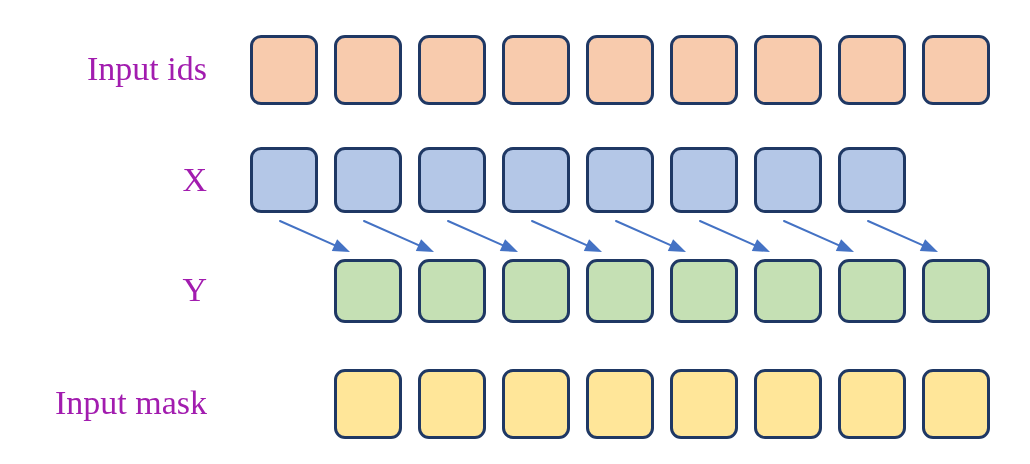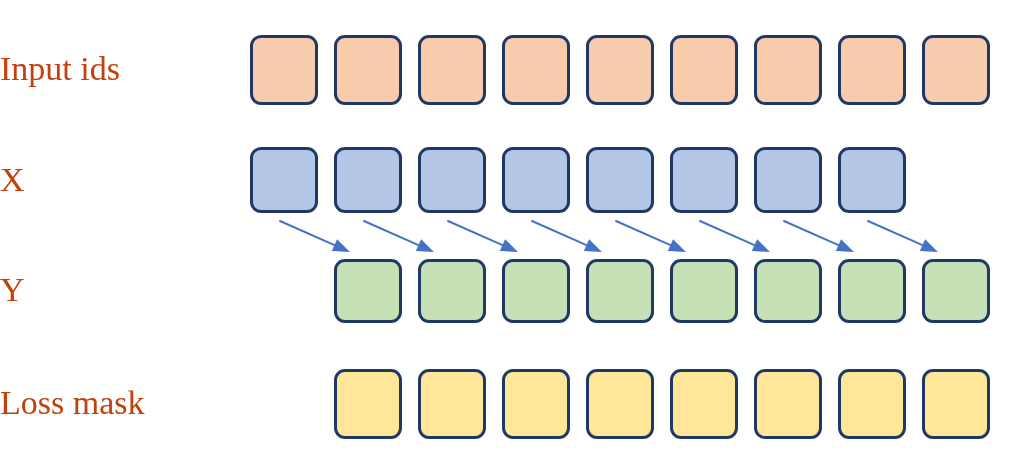--- a/index.html
+++ b/index.html
@@ -10,22 +10,22 @@
   #canvas {
     position: relative;
     width: 1030px;
     height: 464px;
     background: #ffffff;
     overflow: hidden;
     font-family: "Liberation Serif", "DejaVu Serif", serif;
   }
   .row-label {
     position: absolute;
-    text-align: left;
-    color: #c2410c;
+    text-align: right;
+    color: #a21caf;
     font-family: "Liberation Serif", "DejaVu Serif", serif;
     font-size: 34px;
     line-height: 1;
     white-space: nowrap;
     user-select: none;
   }
   .cell {
     position: absolute;
     box-sizing: border-box;
     border: 3px solid #1F3864;
@@ -41,21 +41,21 @@
   }
 </style>
 </head>
 <body>
 
 <div id="canvas">
 
   <div class="row-label" style="left: 0px; width: 207px; top: 52px;">Input ids</div>
   <div class="row-label" style="left: 0px; width: 207px; top: 163px;">X</div>
   <div class="row-label" style="left: 0px; width: 207px; top: 273px;">Y</div>
-  <div class="row-label" style="left: 0px; width: 207px; top: 386px;">Loss mask</div>
+  <div class="row-label" style="left: 0px; width: 207px; top: 386px;">Input mask</div>
 
   <div id="boxes">
       <div class="cell" style="left: 250px; top: 35px; width: 68px; height: 70px; background: rgb(248, 203, 173); border-color: rgb(31, 56, 100); border-width: 3px; border-radius: 11px;"></div>
       <div class="cell" style="left: 334px; top: 35px; width: 68px; height: 70px; background: rgb(248, 203, 173); border-color: rgb(31, 56, 100); border-width: 3px; border-radius: 11px;"></div>
       <div class="cell" style="left: 418px; top: 35px; width: 68px; height: 70px; background: rgb(248, 203, 173); border-color: rgb(31, 56, 100); border-width: 3px; border-radius: 11px;"></div>
       <div class="cell" style="left: 502px; top: 35px; width: 68px; height: 70px; background: rgb(248, 203, 173); border-color: rgb(31, 56, 100); border-width: 3px; border-radius: 11px;"></div>
       <div class="cell" style="left: 586px; top: 35px; width: 68px; height: 70px; background: rgb(248, 203, 173); border-color: rgb(31, 56, 100); border-width: 3px; border-radius: 11px;"></div>
       <div class="cell" style="left: 670px; top: 35px; width: 68px; height: 70px; background: rgb(248, 203, 173); border-color: rgb(31, 56, 100); border-width: 3px; border-radius: 11px;"></div>
       <div class="cell" style="left: 754px; top: 35px; width: 68px; height: 70px; background: rgb(248, 203, 173); border-color: rgb(31, 56, 100); border-width: 3px; border-radius: 11px;"></div>
       <div class="cell" style="left: 838px; top: 35px; width: 68px; height: 70px; background: rgb(248, 203, 173); border-color: rgb(31, 56, 100); border-width: 3px; border-radius: 11px;"></div>

